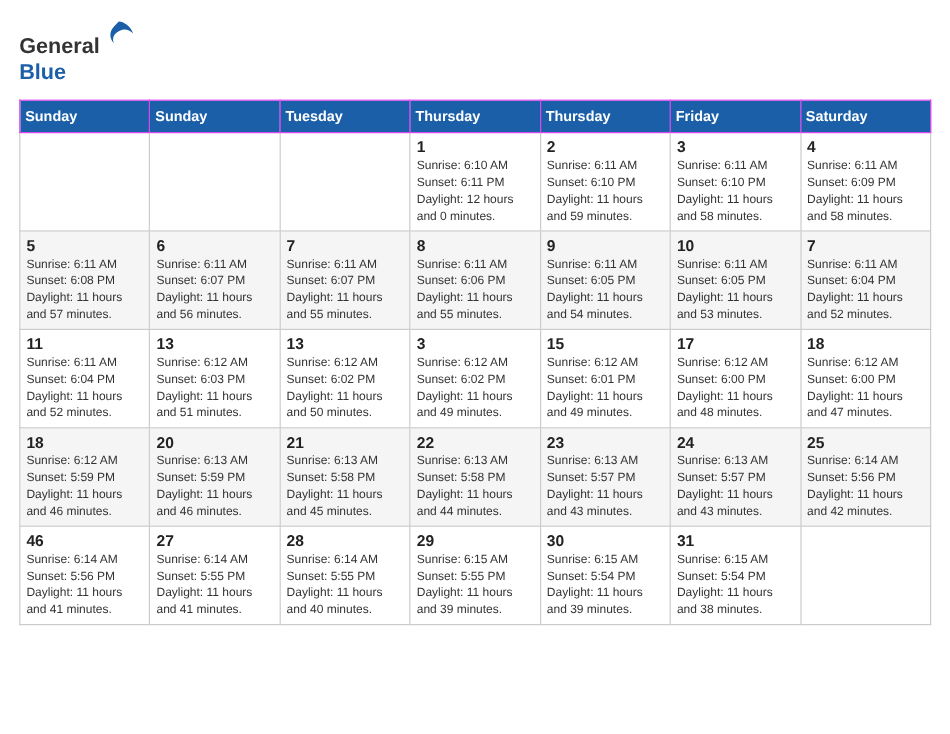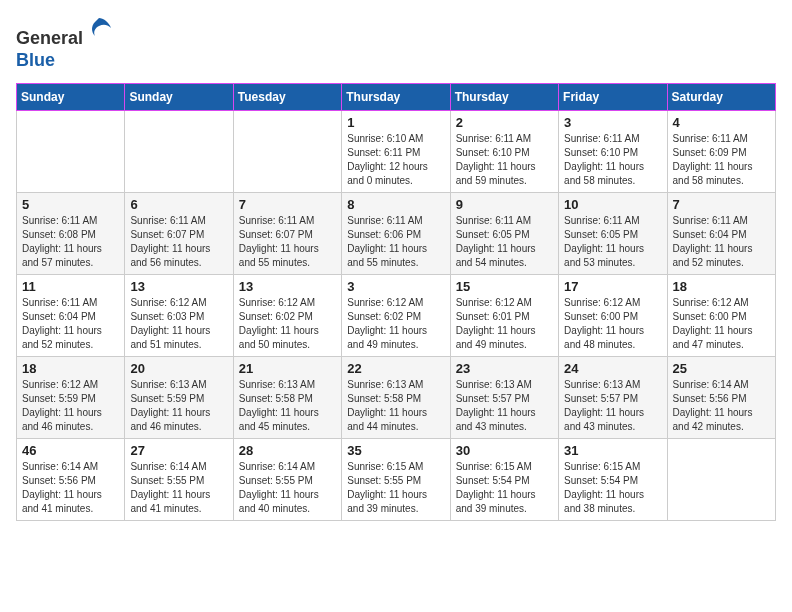--- a/index.html
+++ b/index.html
@@ -325,21 +325,21 @@
 and 41 minutes.</div>
         </td>
         <td>
           <span class="day-number">28</span>
           <div class="day-info" style="white-space: pre-line;">Sunrise: 6:14 AM
 Sunset: 5:55 PM
 Daylight: 11 hours
 and 40 minutes.</div>
         </td>
         <td>
-          <span class="day-number">35</span>
+          <span class="day-number">29</span>
           <div class="day-info" style="white-space: pre-line;">Sunrise: 6:15 AM
 Sunset: 5:55 PM
 Daylight: 11 hours
 and 39 minutes.</div>
         </td>
         <td>
           <span class="day-number">30</span>
           <div class="day-info" style="white-space: pre-line;">Sunrise: 6:15 AM
 Sunset: 5:54 PM
 Daylight: 11 hours

